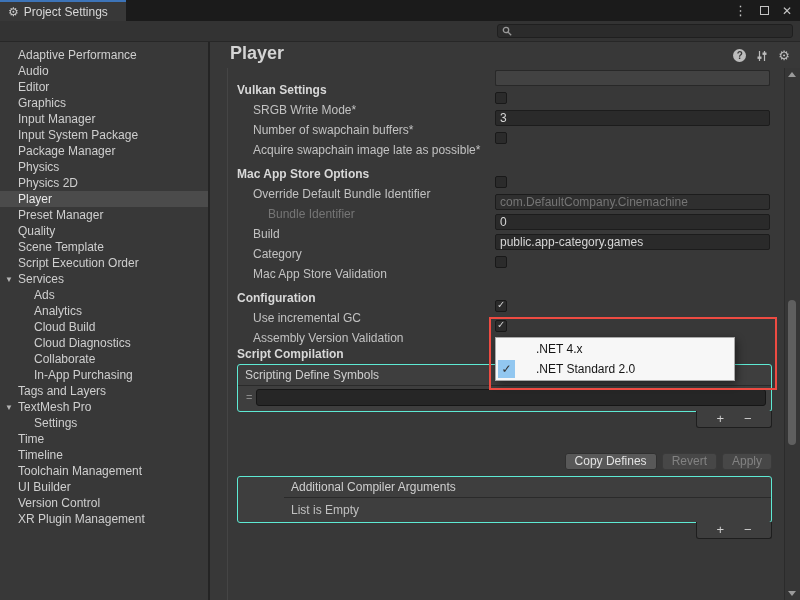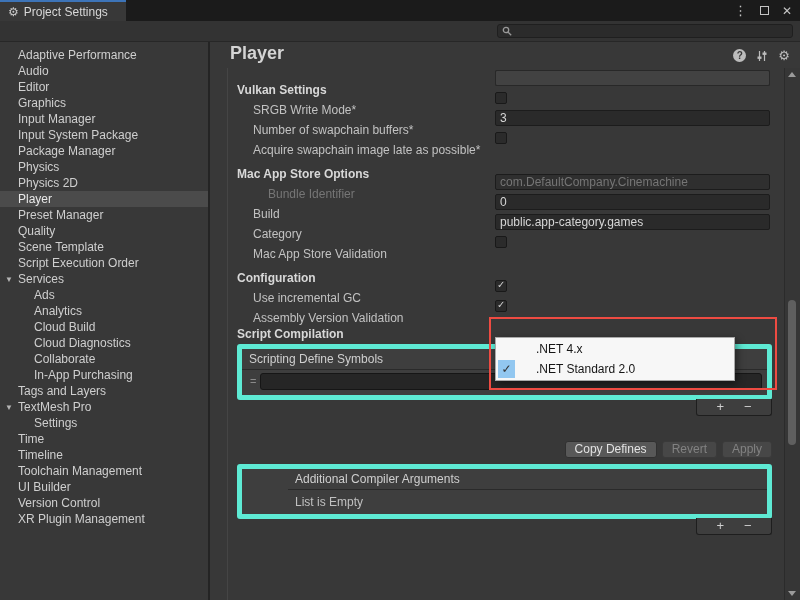--- a/index.html
+++ b/index.html
@@ -66,21 +66,21 @@
           border:1px solid #1c1c1c;border-radius:2px;box-sizing:border-box;color:#d6d6d6;
           padding:1px 4px 0;line-height:13px;white-space:nowrap;overflow:hidden;}
   .row.disabled .tfield{color:#757575;background:#2f2f2f;}
   .dropdown{position:absolute;left:285px;top:2px;width:275px;height:16px;background:#424242;
             border:1px solid #282828;border-radius:2px;box-sizing:border-box;color:#d9d9d9;
             padding:1px 5px 0;line-height:13px;white-space:nowrap;overflow:hidden;}
 
   
   .sc-block{margin-top:8px;}
   .sc-header{height:20px;padding:3px 0 0 27px;font-weight:bold;color:#d8d8d8;box-sizing:border-box;}
-  .list-box{margin-left:27px;width:535px;background:#3e3e3e;border:5px solid #5eead4;
+  .list-box{margin-left:27px;width:535px;background:#3e3e3e;border:1px solid #5eead4;
             border-radius:3px;box-sizing:border-box;}
   .box-header{height:20px;line-height:20px;padding-left:7px;color:#cfcfcf;border-bottom:1px solid #2a2a2a;}
   .define-row{position:relative;height:25px;}
   .drag-handle{position:absolute;left:8px;top:5px;color:#8a8a8a;font-size:11px;}
   .define-field{position:absolute;left:18px;top:3px;right:5px;height:17px;background:#262626;
                 border:1px solid #161616;border-radius:3px;box-sizing:border-box;display:flex;align-items:center;}
   .define-field input{flex:1;background:transparent;border:none;outline:none;color:#ddd;
                       font-size:11px;padding:0 4px;font-family:inherit;}
   .box-footer{margin-left:27px;width:535px;height:16px;position:relative;}
   .footer-tab{position:absolute;right:0;top:-1px;width:76px;height:17px;background:#3e3e3e;
@@ -322,20 +322,24 @@
             <div class="row-label">Number of swapchain buffers*</div>
             <div class="tfield">3</div>
           </div>
           <div class="row toggle">
             <div class="row-label">Acquire swapchain image late as possible*</div>
             <div class="checkbox"></div>
           </div>
           <div class="row section">
             <div class="row-label">Mac App Store Options</div>
           </div>
+          <div class="row toggle">
+            <div class="row-label">Override Default Bundle Identifier</div>
+            <div class="checkbox"></div>
+          </div>
           <div class="row field indent disabled">
             <div class="row-label">Bundle Identifier</div>
             <div class="tfield">com.DefaultCompany.Cinemachine</div>
           </div>
           <div class="row field">
             <div class="row-label">Build</div>
             <div class="tfield">0</div>
           </div>
           <div class="row field">
             <div class="row-label">Category</div>

